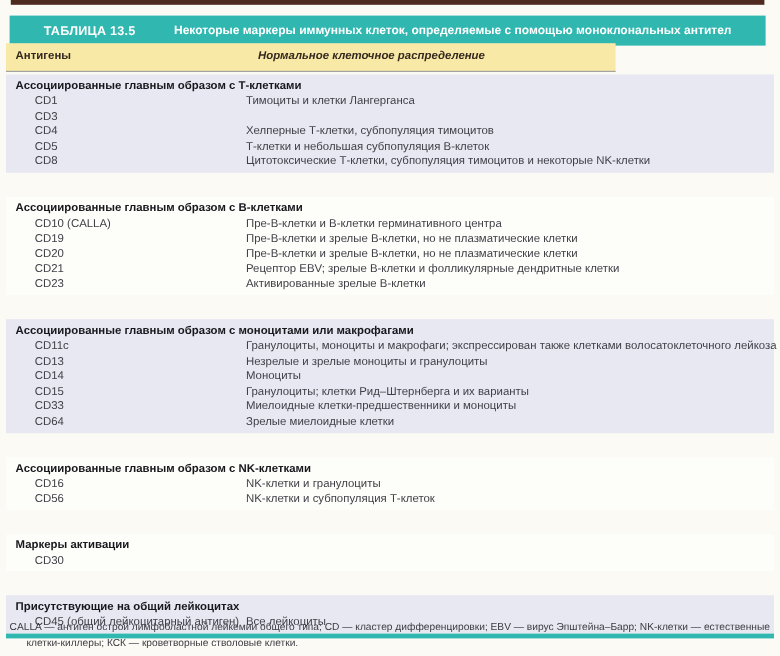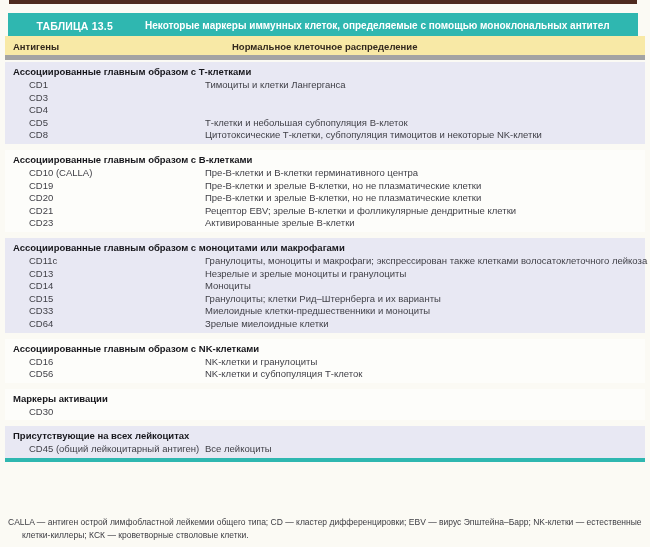--- a/index.html
+++ b/index.html
@@ -30,39 +30,39 @@
     justify-content: center;
     gap: 32px;
     color: #ffffff;
     white-space: nowrap;
   }
   .title-bar .tbl-label { font-size: 10.5px; font-weight: bold; letter-spacing: 0.2px; }
   .title-bar .tbl-title { font-size: 10px;  font-weight: bold; }
   .col-header {
     position: absolute;
     left: 5px; top: 36px;
-    width: 640px; height: 24px;
+    width: 508px; height: 24px;
     box-sizing: border-box;
     background: #f8e9a6;
-    border-bottom: 5px solid #a3a3a3;
+    border-bottom: 1px solid #a3a3a3;
     font-size: 9.5px;
     font-weight: bold;
     color: #33291e;
     white-space: nowrap;
   }
   .col-header .col1 { position: absolute; left: 8px;   top: 5px; }
-  .col-header .col2 { position: absolute; left: 227px; top: 5px; }
+  .col-header .col2 { position: absolute; left: 210px; top: 5px; font-style: italic; }
   .sections {
     position: absolute;
     left: 5px; top: 62px;
     width: 640px;
   }
   .section {
     padding: 2px 0;
-    margin-bottom: 6px;
+    margin-bottom: 20px;
   }
   .section.lavender { background: #e8e8f3; }
   .section.white    { background: #fdfdfa; }
   .section-header {
     padding-left: 8px;
     font-size: 9.5px;
     font-weight: bold;
     color: #17171c;
     line-height: 15px;
     white-space: nowrap;
@@ -110,21 +110,21 @@
   <div class="col-header">
     <span class="col1">Антигены</span>
     <span class="col2">Нормальное клеточное распределение</span>
   </div>
 
   <div class="sections">
       <div class="section lavender">
         <div class="section-header">Ассоциированные главным образом с Т-клетками</div>
         <div class="row"><span class="antigen">CD1</span><span class="dist">Тимоциты и клетки Лангерганса</span></div>
         <div class="row"><span class="antigen">CD3</span></div>
-        <div class="row"><span class="antigen">CD4</span></div>
+        <div class="row"><span class="antigen">CD4</span><span class="dist">Хелперные Т-клетки, субпопуляция тимоцитов</span></div>
         <div class="row"><span class="antigen">CD5</span><span class="dist">Т-клетки и небольшая субпопуляция В-клеток</span></div>
         <div class="row"><span class="antigen">CD8</span><span class="dist">Цитотоксические Т-клетки, субпопуляция тимоцитов и некоторые NK-клетки</span></div>
       </div>
       <div class="section white">
         <div class="section-header">Ассоциированные главным образом с В-клетками</div>
         <div class="row"><span class="antigen">CD10 (CALLA)</span><span class="dist">Пре-В-клетки и В-клетки герминативного центра</span></div>
         <div class="row"><span class="antigen">CD19</span><span class="dist">Пре-В-клетки и зрелые В-клетки, но не плазматические клетки</span></div>
         <div class="row"><span class="antigen">CD20</span><span class="dist">Пре-В-клетки и зрелые В-клетки, но не плазматические клетки</span></div>
         <div class="row"><span class="antigen">CD21</span><span class="dist">Рецептор EBV; зрелые В-клетки и фолликулярные дендритные клетки</span></div>
         <div class="row"><span class="antigen">CD23</span><span class="dist">Активированные зрелые В-клетки</span></div>
@@ -141,21 +141,21 @@
       <div class="section white">
         <div class="section-header">Ассоциированные главным образом с NK-клетками</div>
         <div class="row"><span class="antigen">CD16</span><span class="dist">NK-клетки и гранулоциты</span></div>
         <div class="row"><span class="antigen">CD56</span><span class="dist">NK-клетки и субпопуляция Т-клеток</span></div>
       </div>
       <div class="section white">
         <div class="section-header">Маркеры активации</div>
         <div class="row"><span class="antigen">CD30</span></div>
       </div>
       <div class="section lavender" style="margin-bottom: 0px;">
-        <div class="section-header">Присутствующие на всех лейкоцитах</div>
+        <div class="section-header">Присутствующие на общий лейкоцитах</div>
         <div class="row"><span class="antigen">CD45 (общий лейкоцитарный антиген)</span><span class="dist">Все лейкоциты</span></div>
       </div>
       <div class="bottom-rule"></div>
     </div>
 
   <div class="footnote">CALLA — антиген острой лимфобластной лейкемии общего типа; CD — кластер дифференцировки; EBV — вирус Эпштейна–Барр; NK-клетки — естественные клетки-киллеры; КСК — кроветворные стволовые клетки.</div>
 
 </div>
 
 </body></html>

